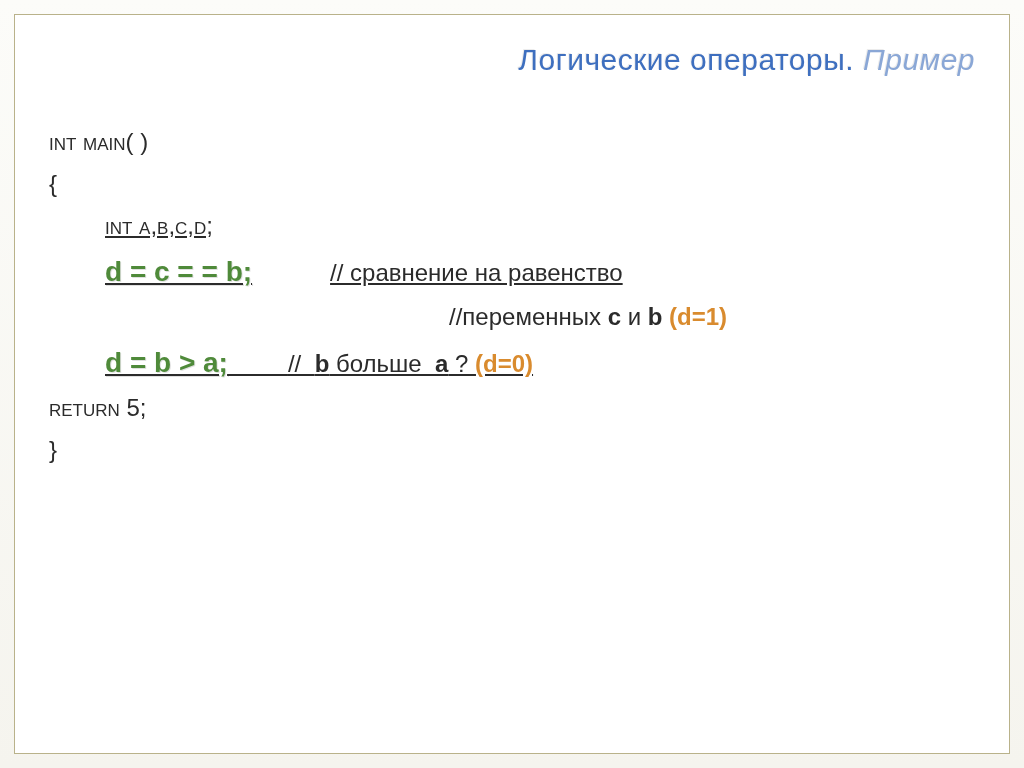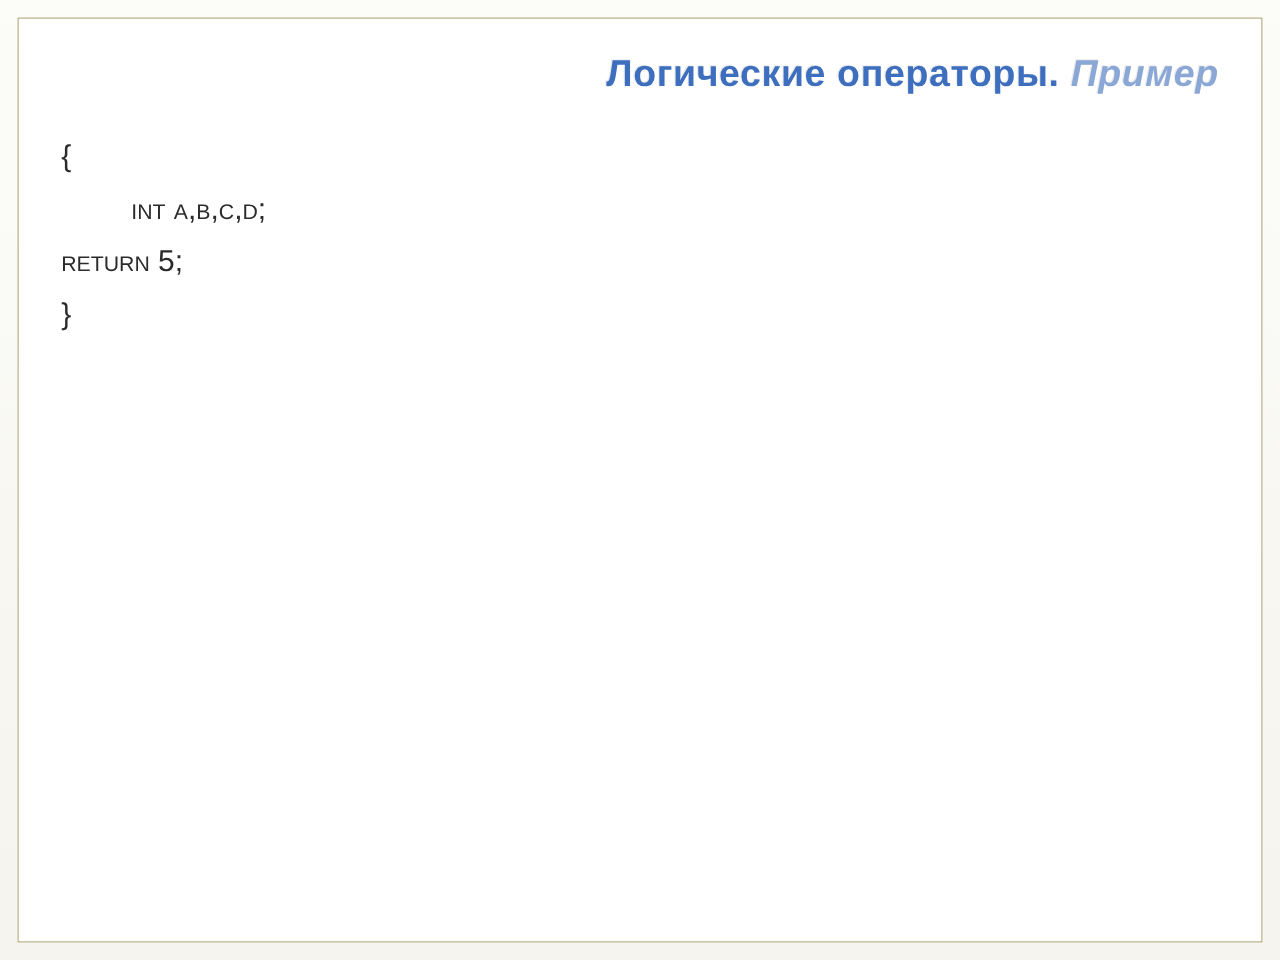--- a/index.html
+++ b/index.html
@@ -22,43 +22,43 @@
     height: 100%;
     box-sizing: border-box;
     border: 1px solid #b9b28a;
     background: #ffffff;
     padding: 28px 34px 20px 34px;
     position: relative;
   }
   .title {
     text-align: right;
     font-size: 30px;
-    font-weight: bold;
-    margin-bottom: 28px;
+    font-weight: normal;
+    margin-bottom: 44px;
     letter-spacing: 0.5px;
     text-shadow: 1px 1px 0 rgba(255,255,255,0.7), -1px -1px 0 rgba(0,0,0,0.08);
   }
   .title .t1 {
     color: #3e6fbf;
   }
   .title .t2 {
     color: #8aa7d6;
     font-style: italic;
   }
   .code {
     font-family: Verdana, Arial, sans-serif;
     font-size: 24px;
     line-height: 1.75;
     color: #2b2b2b;
     font-variant: small-caps;
   }
   .code .line {
     white-space: pre;
   }
-  .ind1 { padding-left: 56px; }
+  .ind1 { padding-left: 56px; text-decoration: underline; }
   .emph {
     color: #4f8a3a;
     font-weight: bold;
     font-size: 28px;
     text-shadow: 1px 1px 0 rgba(0,0,0,0.12);
     font-variant: normal;
     text-transform: lowercase;
   }
   .normcase { font-variant: normal; }
   .comment { color: #2b2b2b; }
@@ -70,26 +70,30 @@
 <body>
 
 <div class="slide">
   <div class="inner">
 
     <div class="title">
       <span class="t1">Логические операторы</span><span class="t1">. </span><span class="t2">Пример</span>
     </div>
 
     <div class="code">
+      <div class="line">int main( )</div>
       <div class="line">{</div>
       <div class="line ind1">int a,b,c,d;</div>
 
+      <div class="line ind1"><span class="emph">d = c = = b;</span><span class="smallpad"></span><span class="comment normcase">// сравнение на равенство</span></div>
+
+      <div class="line" style="padding-left:400px;"><span class="comment normcase">//переменных </span><span class="bold normcase">c</span><span class="normcase"> и </span><span class="bold normcase">b </span><span class="orange normcase">(d=1)</span></div>
 
 
-
+      <div class="line ind1"><span class="emph">d = b &gt; a;</span>         <span class="normcase">//  </span><span class="bold normcase">b</span><span class="normcase"> больше  </span><span class="bold normcase">a</span><span class="normcase"> ? </span><span class="orange normcase">(d=0)</span></div>
 
 
       <div class="line">return 5;</div>
       <div class="line">}</div>
     </div>
 
   </div>
 </div>
 
 </body></html>

